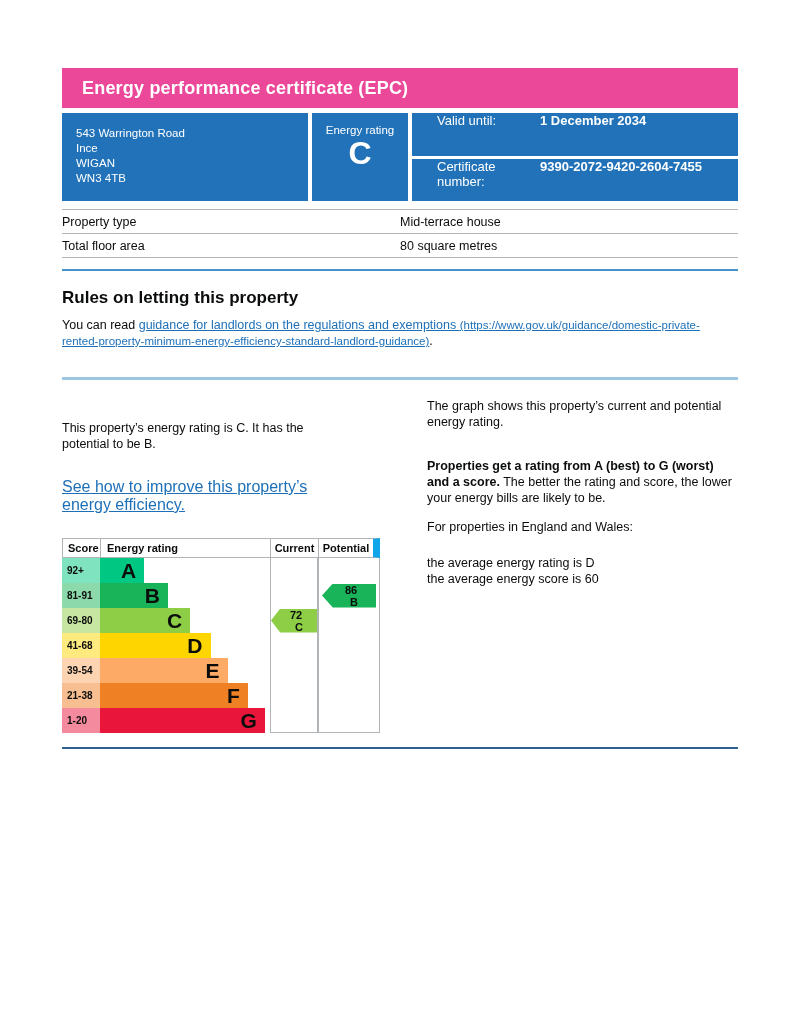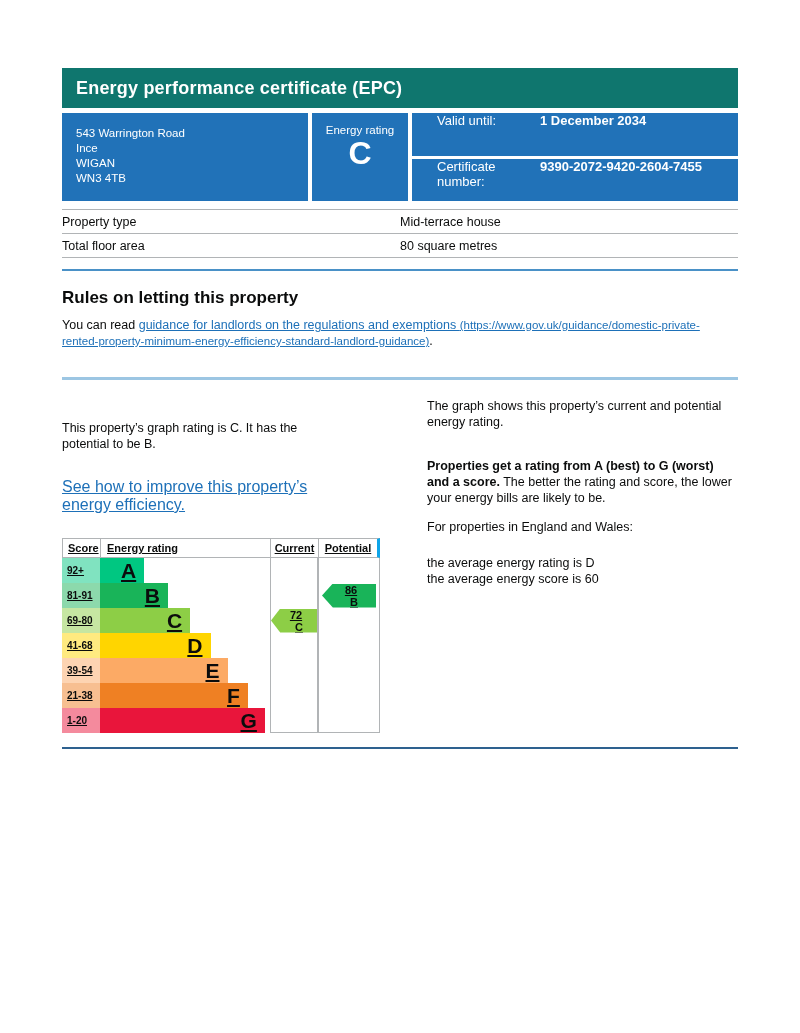--- a/index.html
+++ b/index.html
@@ -7,23 +7,23 @@
   body {
     width:800px; height:1033px;
     font-family:"Liberation Sans", sans-serif;
     color:#0b0c0c;
     position:relative;
   }
   .content { margin:0 62px; padding-top:68px; width:676px; }
 
   
   .h1-bar {
-    background:#0f766e; color:#ffffff;
+    background:#ec4899; color:#ffffff;
     height:40px; display:flex; align-items:center;
-    padding-left:14px; margin-bottom:5px;
+    padding-left:20px; margin-bottom:5px;
   }
   .h1-bar h1 { font-size:18px; font-weight:bold; letter-spacing:0.2px; }
 
   
   .summary { display:flex; gap:4px; height:88px; margin-bottom:8px; }
   .box { background:#2172b8; color:#ffffff; }
   .addr-box { width:246px; padding:13px 0 0 14px; font-size:11.5px; line-height:15px; }
   .rating-box { width:96px; display:flex; flex-direction:column; align-items:center; padding-top:11px; }
   .rating-box .lbl { font-size:11.5px; }
   .rating-box .big { font-size:32px; font-weight:bold; line-height:34px; }
@@ -54,27 +54,27 @@
   .cols { display:flex; margin-top:18px; }
   .col-left { width:365px; }
   .col-left .intro { margin-top:22px; max-width:272px; }
   .col-left .improve { margin-top:26px; display:inline-block; max-width:260px; }
   .col-right { width:311px; }
   .col-right .rp1 { margin-bottom:28px; }
   .col-right .rp2 { margin-bottom:13px; }
   .col-right .rp3 { margin-bottom:20px; }
 
   
-  .chart { margin-top:24px; width:318px; font-size:11px;text-decoration:underline; }
+  .chart { margin-top:24px; width:318px; font-size:11px; }
   .chart-hrow { display:flex; height:20px; }
   .chart-hrow .hc {
     border:1px solid #b1b4b6; border-right:none;
     font-weight:bold; display:flex; align-items:center; font-size:11px;
   }
-  .chart-hrow .hc:last-child { border-right:3px solid #0ea5e9;text-align:center; }
+  .chart-hrow .hc:last-child { border-right:7px solid #0ea5e9;text-align:center; }
   .hc.score { width:38px; padding-left:5px; }
   .hc.rating { width:170px; padding-left:6px; }
   .hc.current { width:48px; justify-content:center; }
   .hc.potential { width:62px; justify-content:center; }
 
   .chart-row { display:flex; height:25px; }
   .cell-score {
     width:38px; font-weight:bold; font-size:10px;
     display:flex; align-items:center; padding-left:5px;
   }
@@ -148,21 +148,21 @@
 
   <div class="rules">
     <h2>Rules on letting this property</h2>
     <p class="p2"><span>You can read </span><a href="#"><span>guidance for landlords on the regulations and exemptions </span><span class="link-url">(https://www.gov.uk/guidance/domestic-private-rented-property-minimum-energy-efficiency-standard-landlord-guidance)</span></a><span>.</span></p>
   </div>
 
   <hr class="hr-light">
 
   <div class="cols">
     <div class="col-left">
-      <p class="intro">This property’s graph rating is C. It has the potential to be B.</p>
+      <p class="intro">This property’s energy rating is C. It has the potential to be B.</p>
       <a href="#" class="improve">See how to improve this property’s energy efficiency.</a>
       <div class="chart">
           <div class="chart-hrow">
             <div class="hc score">Score</div>
             <div class="hc rating">Energy rating</div>
             <div class="hc current">Current</div>
             <div class="hc potential">Potential</div>
           </div>
           <div class="chart-row">
             <div class="cell-score" style="background: rgb(128, 227, 192);">92+</div>

